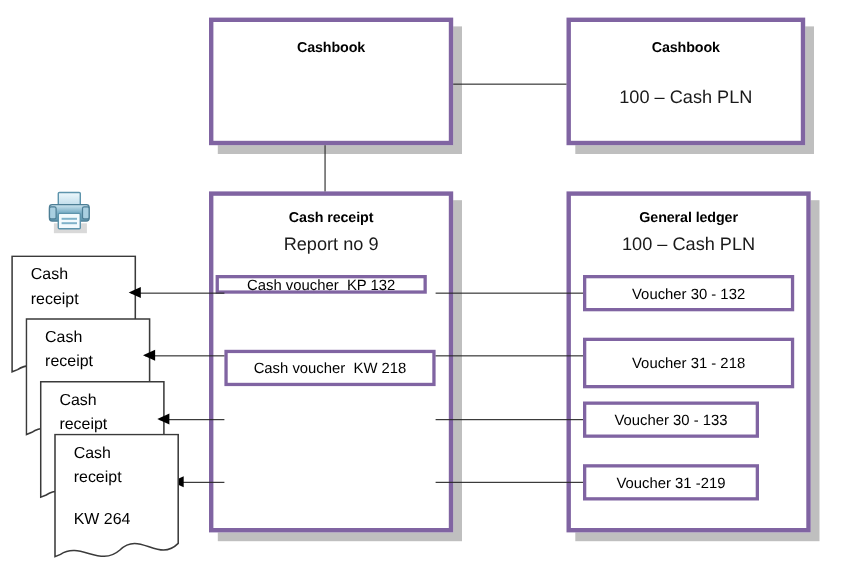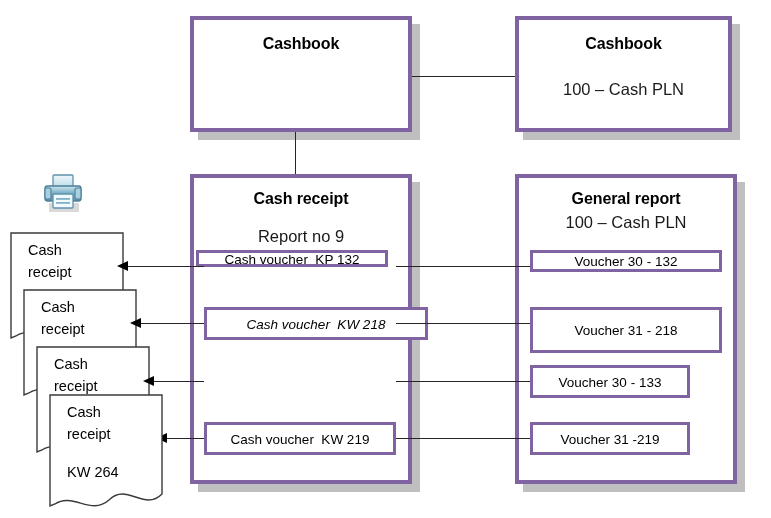--- a/index.html
+++ b/index.html
@@ -33,21 +33,21 @@
     background: #BFBFBF;
     z-index: 2;
   }
 
   .btitle {
     position: absolute;
     left: 0; right: 0;
     text-align: center;
     font-weight: bold;
     color: #000000;
-    font-size: 16px;
+    font-size: 13px;
     letter-spacing: -0.1px;
   }
   .bsub {
     position: absolute;
     left: 0; right: 0;
     text-align: center;
     color: #1a1a1a;
     font-size: 16.5px;
   }
   .bsub.serif {
@@ -124,48 +124,45 @@
     <div class="bsub" style="top:60px;">100 – Cash PLN</div>
   </div>
 
   <div class="hline" style="left:412px; top:76px; width:103px;"></div>
 
   <div class="vline" style="left:295px; top:132px; height:42px;"></div>
 
   <div class="shadow" style="left:198px; top:182px; width:222px; height:310px;"></div>
   <div class="pbox" style="left:190px; top:174px; width:222px; height:310px;">
     <div class="btitle" style="top:12px;">Cash receipt</div>
-    <div class="bsub" style="top:49px;">Report no 9</div>
+    <div class="bsub" style="top:35px;">Report no 9</div>
   </div>
 
   <div class="shadow" style="left:211px; top:256px; width:192px; height:33px;"></div>
   <div class="pbox thin" style="left:196px; top:250px; width:192px; height:17px;">
     <div class="rowlabel">Cash voucher  KP 132</div>
   </div>
 
   <div class="shadow" style="left:211px; top:313px; width:192px; height:33px;"></div>
-  <div class="pbox thin" style="left:204px; top:307px; width:224px; height:33px;font-style:italic;">
+  <div class="pbox thin" style="left:204px; top:318px; width:192px; height:33px;">
     <div class="rowlabel">Cash voucher  KW 218</div>
   </div>
 
   <div class="shadow" style="left:211px; top:371px; width:192px; height:33px;"></div>
 
   <div class="shadow" style="left:211px; top:428px; width:192px; height:33px;"></div>
-  <div class="pbox thin" style="left:204px; top:422px; width:192px; height:33px;">
-    <div class="rowlabel">Cash voucher  KW 219</div>
-  </div>
 
   <div class="shadow" style="left:523px; top:182px; width:222px; height:310px;"></div>
   <div class="pbox" style="left:515px; top:174px; width:222px; height:310px;">
-    <div class="btitle" style="top:12px;">General report</div>
+    <div class="btitle" style="top:12px;">General ledger</div>
     <div class="bsub" style="top:35px;">100 – Cash PLN</div>
   </div>
 
   <div class="shadow" style="left:537px; top:256px; width:192px; height:33px;"></div>
-  <div class="pbox thin" style="left:530px; top:250px; width:192px; height:22px;">
+  <div class="pbox thin" style="left:530px; top:250px; width:192px; height:33px;">
     <div class="rowlabel">Voucher 30 - 132</div>
   </div>
 
   <div class="shadow" style="left:537px; top:313px; width:192px; height:33px;"></div>
   <div class="pbox thin" style="left:530px; top:307px; width:192px; height:46px;">
     <div class="rowlabel">Voucher 31 - 218</div>
   </div>
 
   <div class="shadow" style="left:537px; top:371px; width:192px; height:33px;"></div>
   <div class="pbox thin" style="left:530px; top:365px; width:160px; height:33px;">

